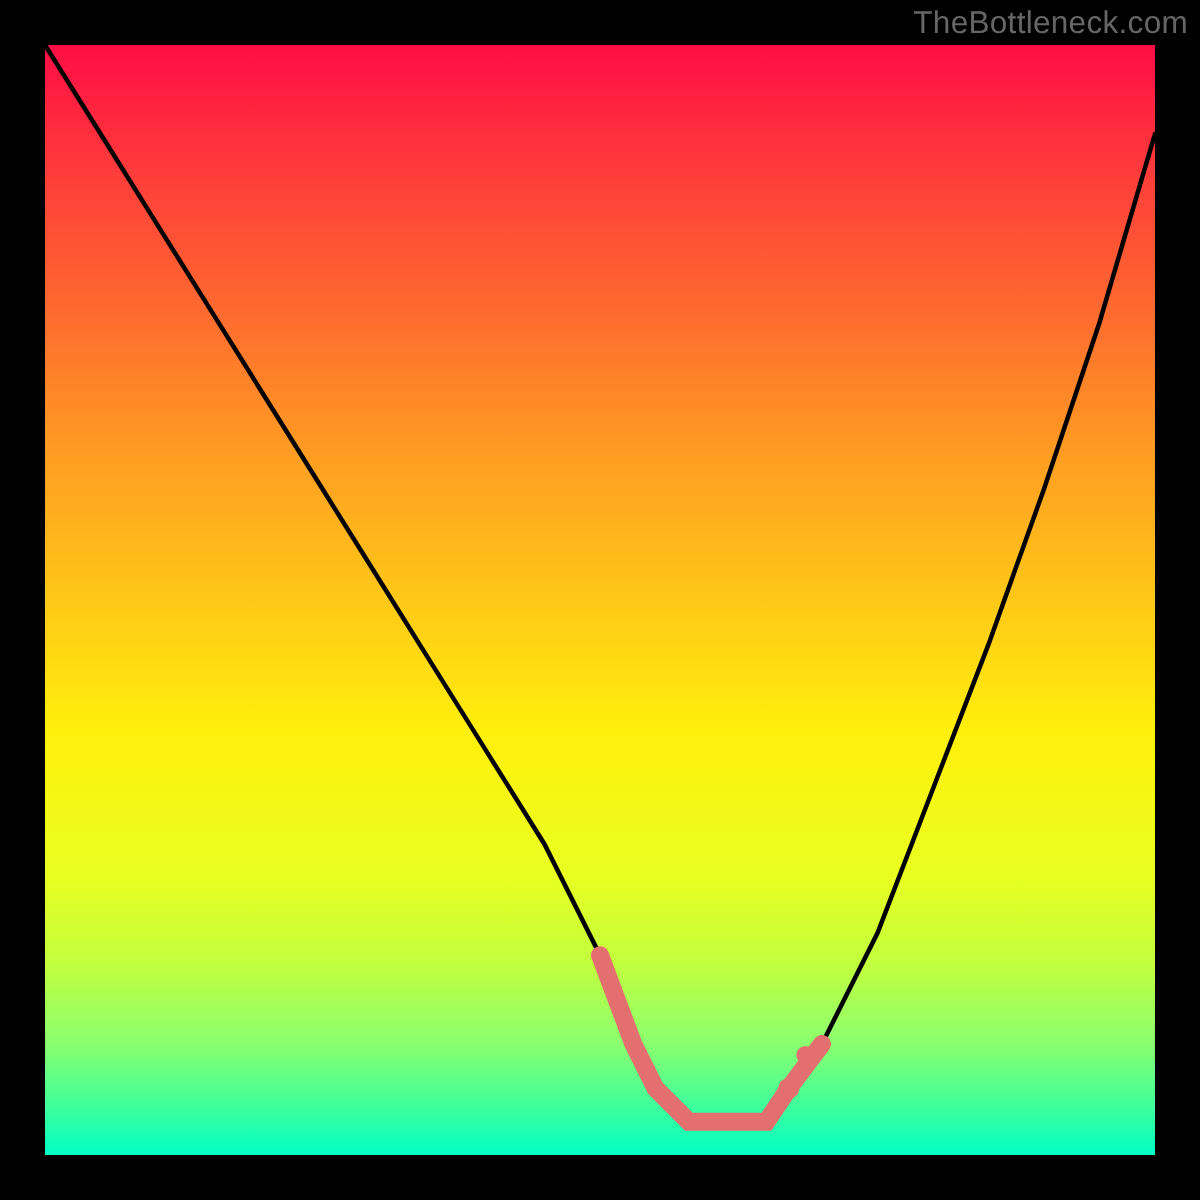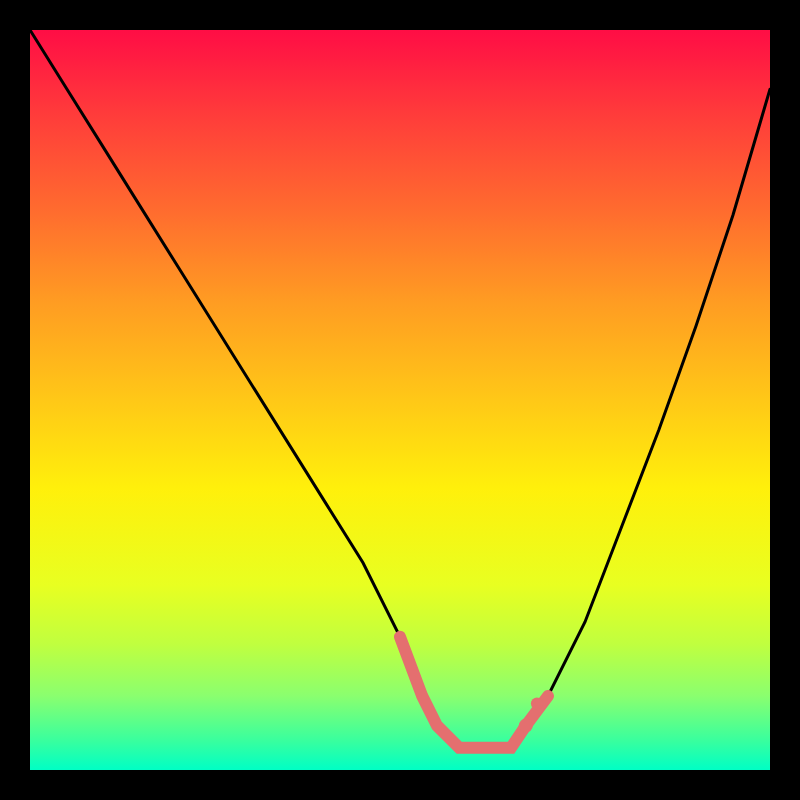--- a/index.html
+++ b/index.html
@@ -60,20 +60,21 @@
     font-size: 21px;
     font-weight: 500;
     letter-spacing: 0.2px;
     user-select: none;
   }
 </style>
 </head>
 <body>
 
 <div class="wrap">
+  <div class="watermark">TheBottleneck.com</div>
 
   <div class="panel">
     <div class="bg-gradient"></div>
 
     <div class="bands">
       
       
       
       
       

